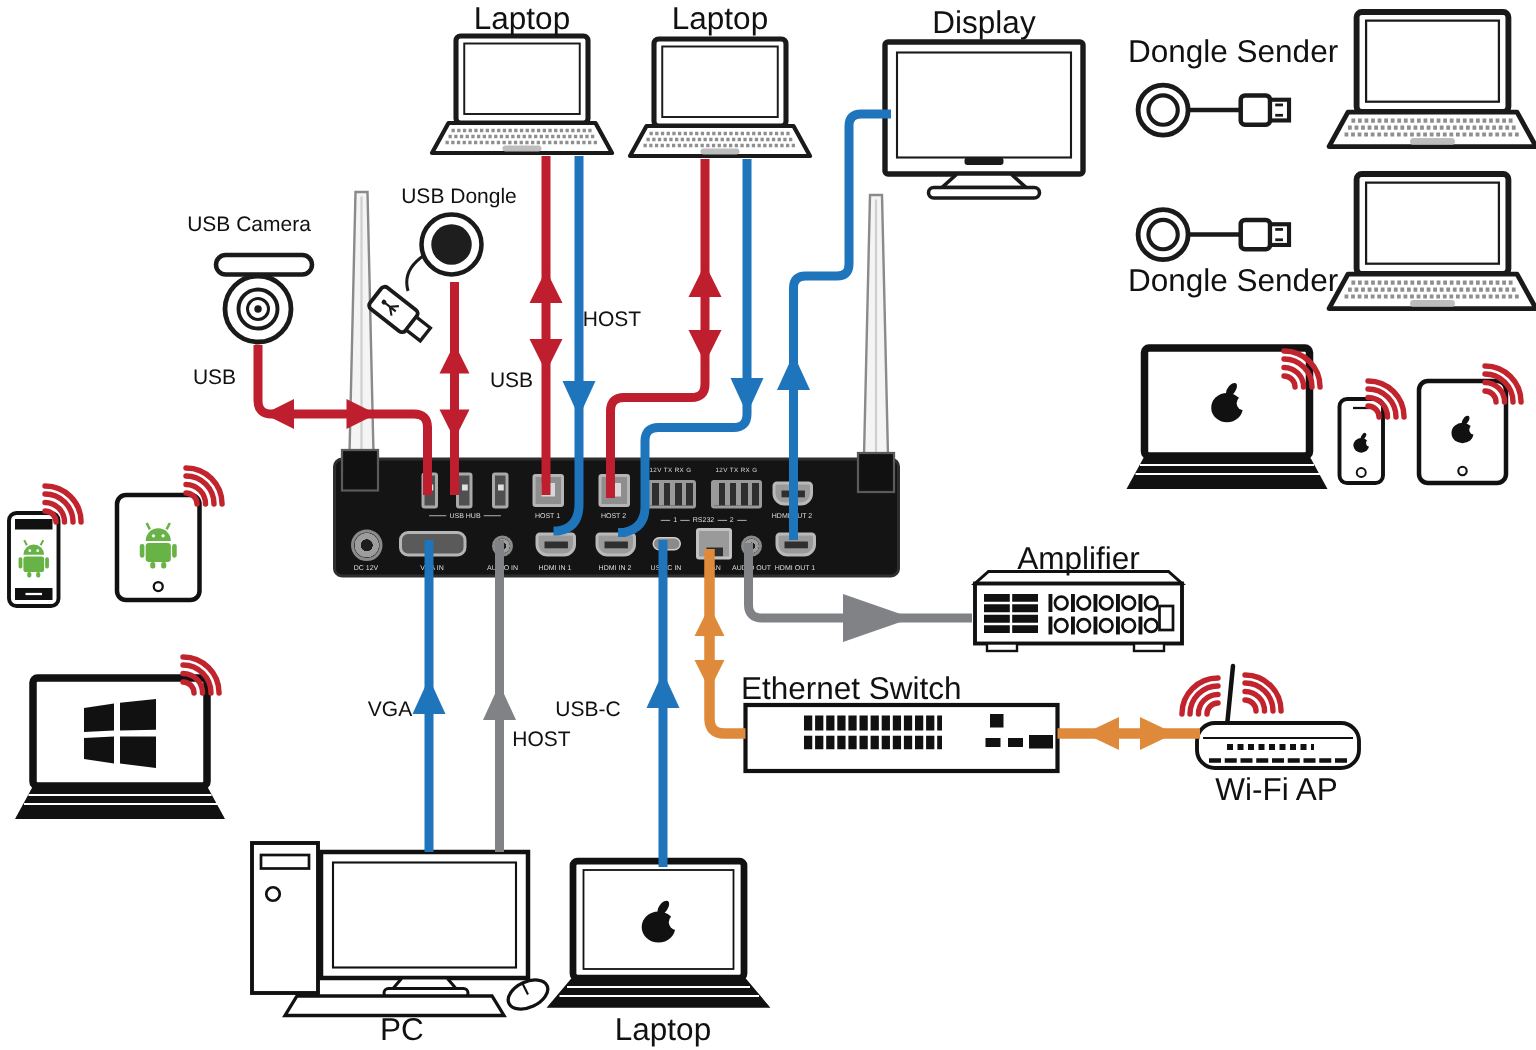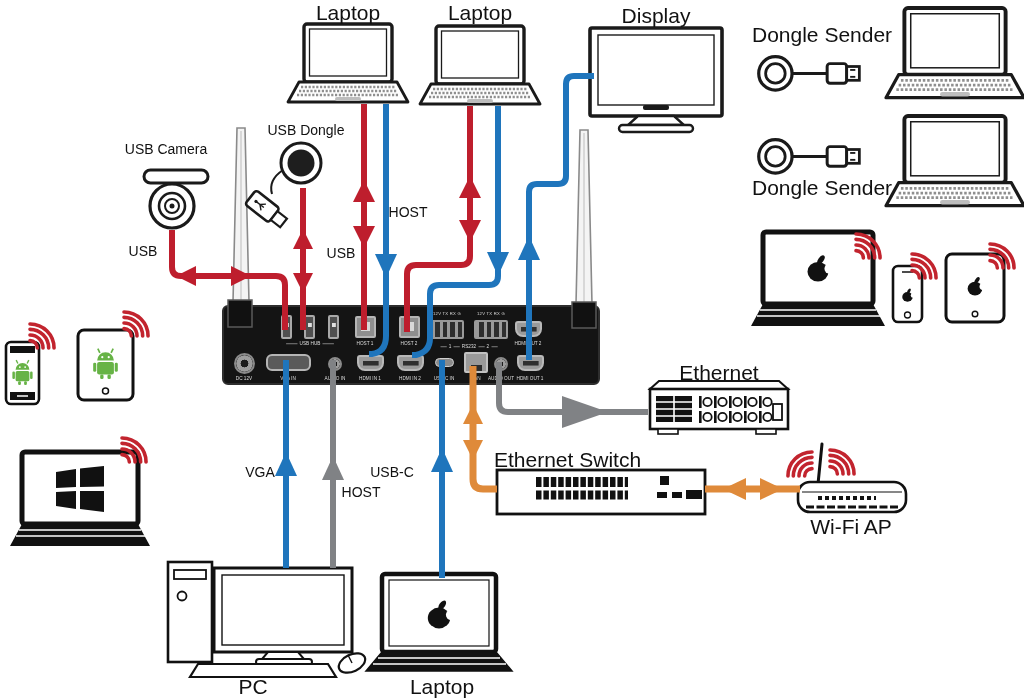--- a/index.html
+++ b/index.html
@@ -351,18 +351,18 @@
   <div class="lbl" style="left:752px;top:23px;width:130px">Dongle Sender</div>
   <div class="lbl" style="left:752px;top:176px;width:130px">Dongle Sender</div>
   <div class="lbl sm" style="left:116px;top:141px;width:100px">USB Camera</div>
   <div class="lbl sm" style="left:262px;top:122px;width:88px">USB Dongle</div>
   <div class="lbl sm" style="left:118px;top:243px;width:50px">USB</div>
   <div class="lbl sm" style="left:318px;top:245px;width:46px">USB</div>
   <div class="lbl sm" style="left:382px;top:204px;width:52px">HOST</div>
   <div class="lbl sm" style="left:238px;top:464px;width:44px">VGA</div>
   <div class="lbl sm" style="left:330px;top:484px;width:62px">HOST</div>
   <div class="lbl sm" style="left:364px;top:464px;width:56px">USB-C</div>
-  <div class="lbl" style="left:650px;top:361px;width:138px">Ethernet</div>
+  <div class="lbl" style="left:650px;top:361px;width:138px">Amplifier</div>
   <div class="lbl" style="left:494px;top:448px;width:130px;text-align:right">Ethernet Switch</div>
   <div class="lbl" style="left:796px;top:515px;width:110px">Wi-Fi AP</div>
-  <div class="lbl" style="left:188px;top:675px;width:130px">PC</div>
+  <div class="lbl" style="left:203px;top:675px;width:130px">PC</div>
   <div class="lbl" style="left:372px;top:675px;width:140px">Laptop</div>
 </div>
 
 </body></html>

